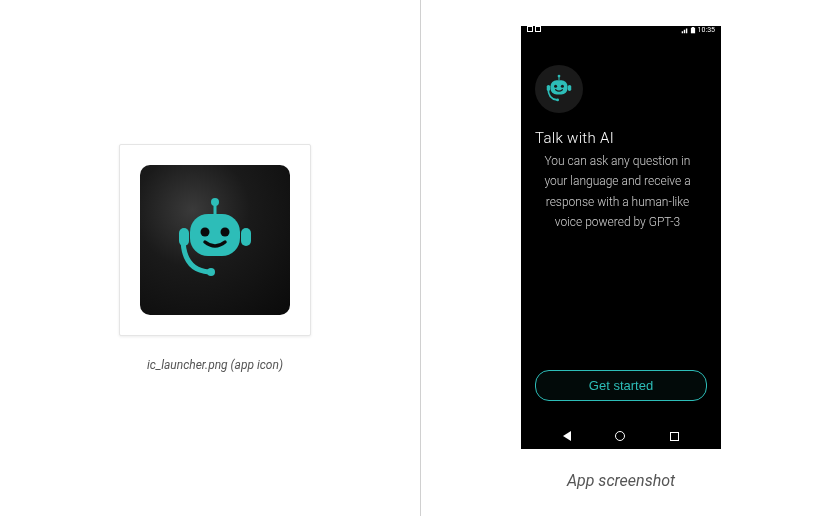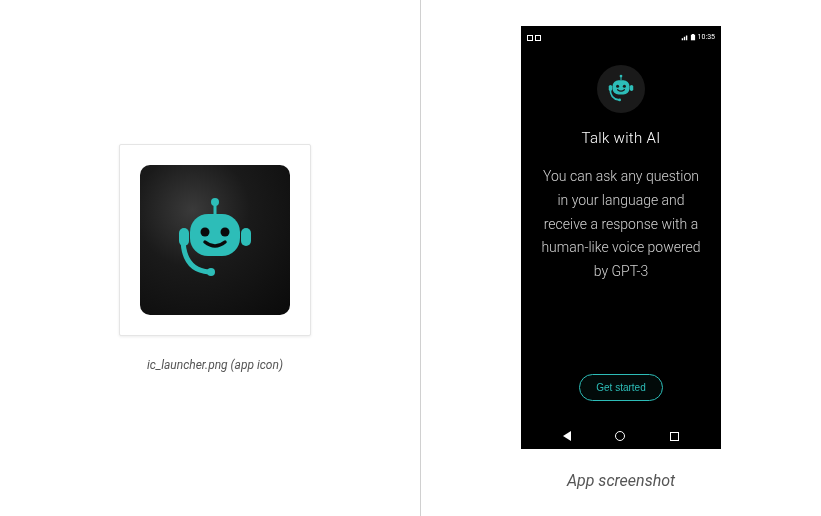--- a/index.html
+++ b/index.html
@@ -68,34 +68,33 @@
     position: relative;
     overflow: hidden;
     display: flex;
     flex-direction: column;
   }
   .statusbar {
     height: 15px;
     background: #000;
     display: flex;
     justify-content: space-between;
-    align-items: flex-end;
+    align-items: flex-start;
     padding: 0 6px;
     font-size: 7px;
     color: #fff;
   }
   .statusbar-left { display: flex; gap: 2px; }
   .status-box { width: 6px; height: 6px; border: 0.8px solid #fff; }
   .statusbar-right { display: flex; align-items: center; gap: 2px; }
   .phone-content {
     flex: 1;
     background: #000;
     display: flex;
     flex-direction: column;
-    align-items: center;
     padding: 18px 14px 10px;
   }
   .phone-robot-wrap {
     width: 48px;
     height: 48px;
     border-radius: 50%;
     background: #1a1a1a;
     display: flex;
     align-items: center;
     justify-content: center;
@@ -103,33 +102,33 @@
   }
   .phone-title {
     color: #ffffff;
     font-size: 15px;
     font-weight: 300;
     margin-top: 16px;
     letter-spacing: 0.3px;
   }
   .phone-desc {
     color: #d0d0d0;
-    font-size: 14px;
+    font-size: 12px;
     font-weight: 300;
     text-align: center;
-    margin-top: 18px;
+    margin-top: 4px;
     line-height: 1.7;
     max-width: 165px;
   }
   .phone-spacer { flex: 1; }
   .get-started {
     border: 1px solid #2dbdb8;
     background: rgba(45,189,184,0.05);
     color: #2dbdb8;
-    font-size: 10px;
+    font-size: 13px;
     padding: 7px 16px;
     border-radius: 14px;
     margin-bottom: 12px;
   }
   .navbar {
     height: 26px;
     background: #000;
     display: flex;
     justify-content: space-around;
     align-items: center;

